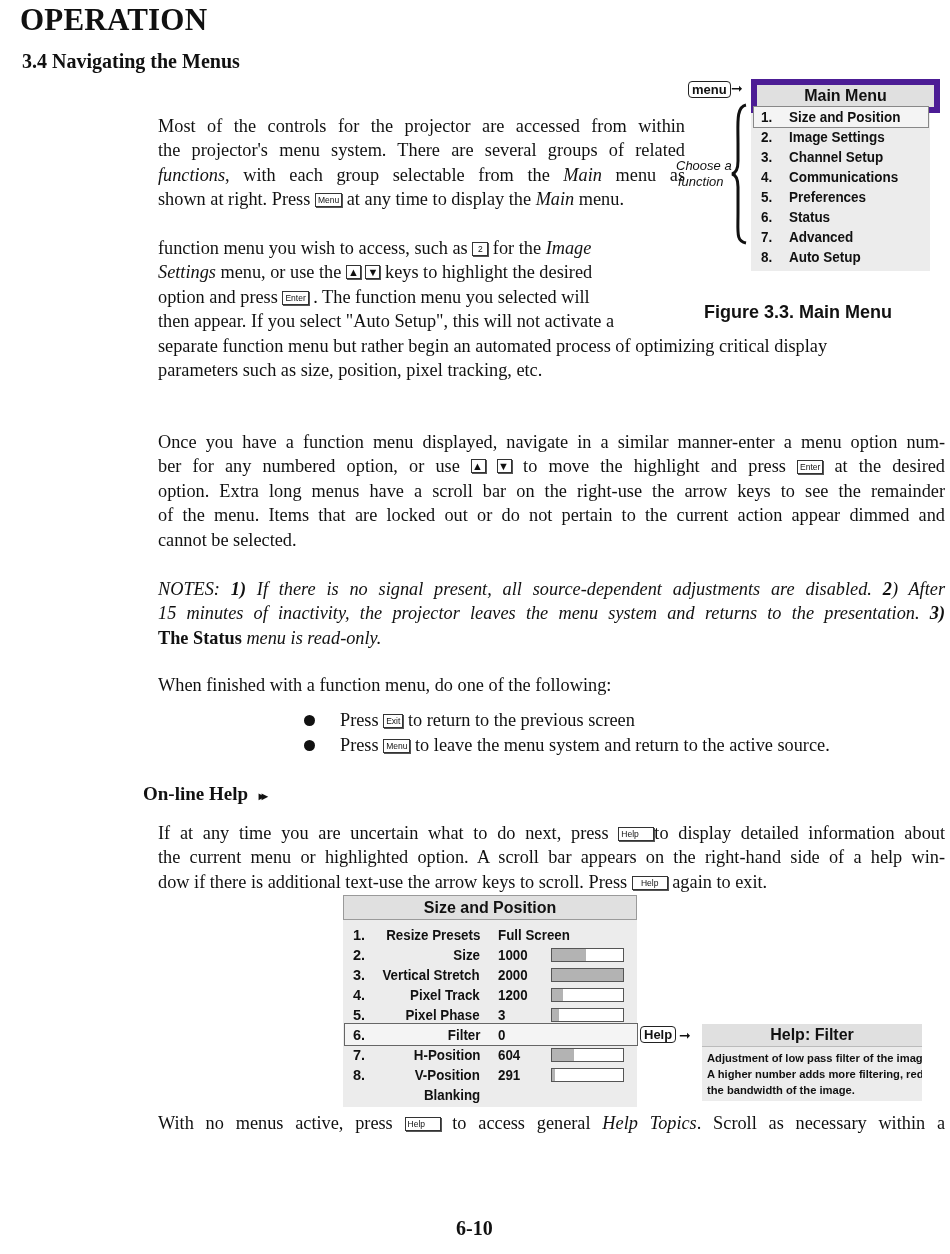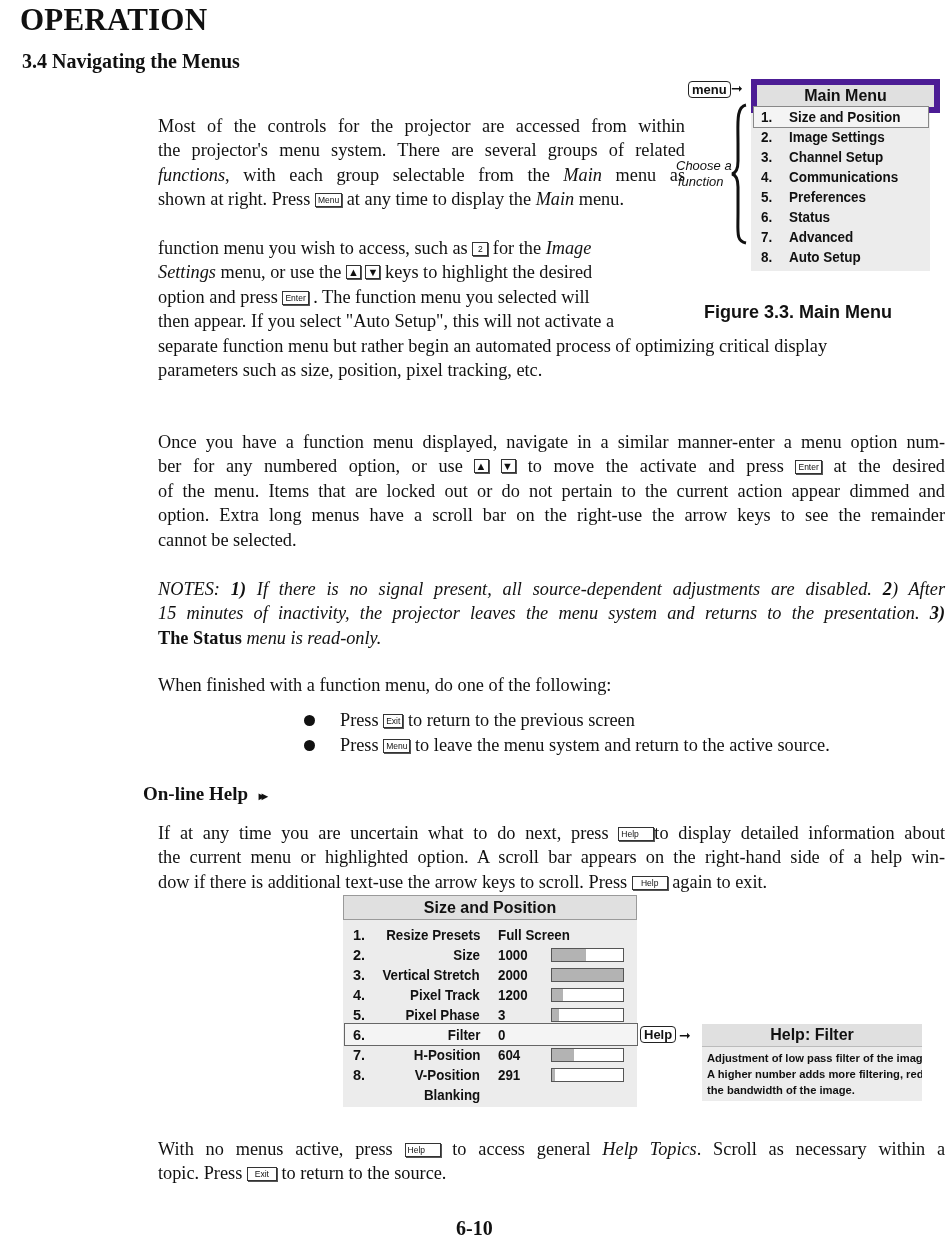--- a/index.html
+++ b/index.html
@@ -62,23 +62,23 @@
   <div><span>function menu you wish to access, such as </span><span class="key">2</span><span> for the </span><i>Image</i></div>
   <div><i>Settings</i><span> menu, or use the </span><span class="key arrow">▲</span> <span class="key arrow">▼</span><span> keys to highlight the desired</span></div>
   <div><span>option and press </span><span class="key">Enter</span><span> . The function menu you selected will</span></div>
   <div><span>then appear. If you select "Auto Setup", this will not activate a</span></div>
   <div><span>separate function menu but rather begin an automated process of optimizing critical display</span></div>
   <div><span>parameters such as size, position, pixel tracking, etc.</span></div>
 </div>
 
 <div class="para just" style="left:143px; top:415px; width:787px;">
   <div style="text-align-last:justify;"><span>Once you have a function menu displayed, navigate in a similar manner-enter a menu option num-</span></div>
-  <div style="text-align-last:justify;"><span>ber for any numbered option, or use </span><span class="key arrow">▲</span> <span class="key arrow">▼</span><span> to move the activate and press </span><span class="key">Enter</span><span> at the desired</span></div>
+  <div style="text-align-last:justify;"><span>ber for any numbered option, or use </span><span class="key arrow">▲</span> <span class="key arrow">▼</span><span> to move the highlight and press </span><span class="key">Enter</span><span> at the desired</span></div>
+  <div style="text-align-last:justify;"><span>option. Extra long menus have a scroll bar on the right-use the arrow keys to see the remainder</span></div>
   <div style="text-align-last:justify;"><span>of the menu. Items that are locked out or do not pertain to the current action appear dimmed and</span></div>
-  <div style="text-align-last:justify;"><span>option. Extra long menus have a scroll bar on the right-use the arrow keys to see the remainder</span></div>
   <div><span>cannot be selected.</span></div>
 </div>
 
 <div class="para just notes" style="left:143px; top:562px; width:787px;">
   <div style="text-align-last:justify;"><span>NOTES: </span><b>1)</b><span> If there is no signal present, all source-dependent adjustments are disabled. </span><b>2</b><span>) After</span></div>
   <div style="text-align-last:justify;"><span>15 minutes of inactivity, the projector leaves the menu system and returns to the presentation. </span><b>3)</b></div>
   <div><b style="font-style:normal;">The Status</b><span> menu is read-only.</span></div>
 </div>
 
 <div class="para" style="left:143px; top:658px;">When finished with a function menu, do one of the following:</div>
@@ -200,18 +200,17 @@
 <div class="arrow-r" style="left:679px; top:1027px;">➞</div>
 <div class="hp-box">
   <div class="hp-title">Help: Filter</div>
   <div class="hp-text">
     <div>Adjustment of low pass filter of the imag</div>
     <div>A higher number adds more filtering, red</div>
     <div>the bandwidth of the image.</div>
   </div>
 </div>
 
-<div class="para just" style="left:143px; top:1122px; width:787px;">
+<div class="para just" style="left:143px; top:1096px; width:787px;">
   <div style="text-align-last:justify;"><span>With no menus active, press </span><span class="key" style="min-width:30px;">Help</span><span>  to access general </span><i>Help Topics</i><span>. Scroll as necessary within a</span></div>
-  <div><span>topic. Press </span><span class="key" style="min-width:24px;">Exit</span><span>  to return to the source.</span></div>
 </div>
 
 <div class="pageno">6-10</div>
 
 </body></html>

